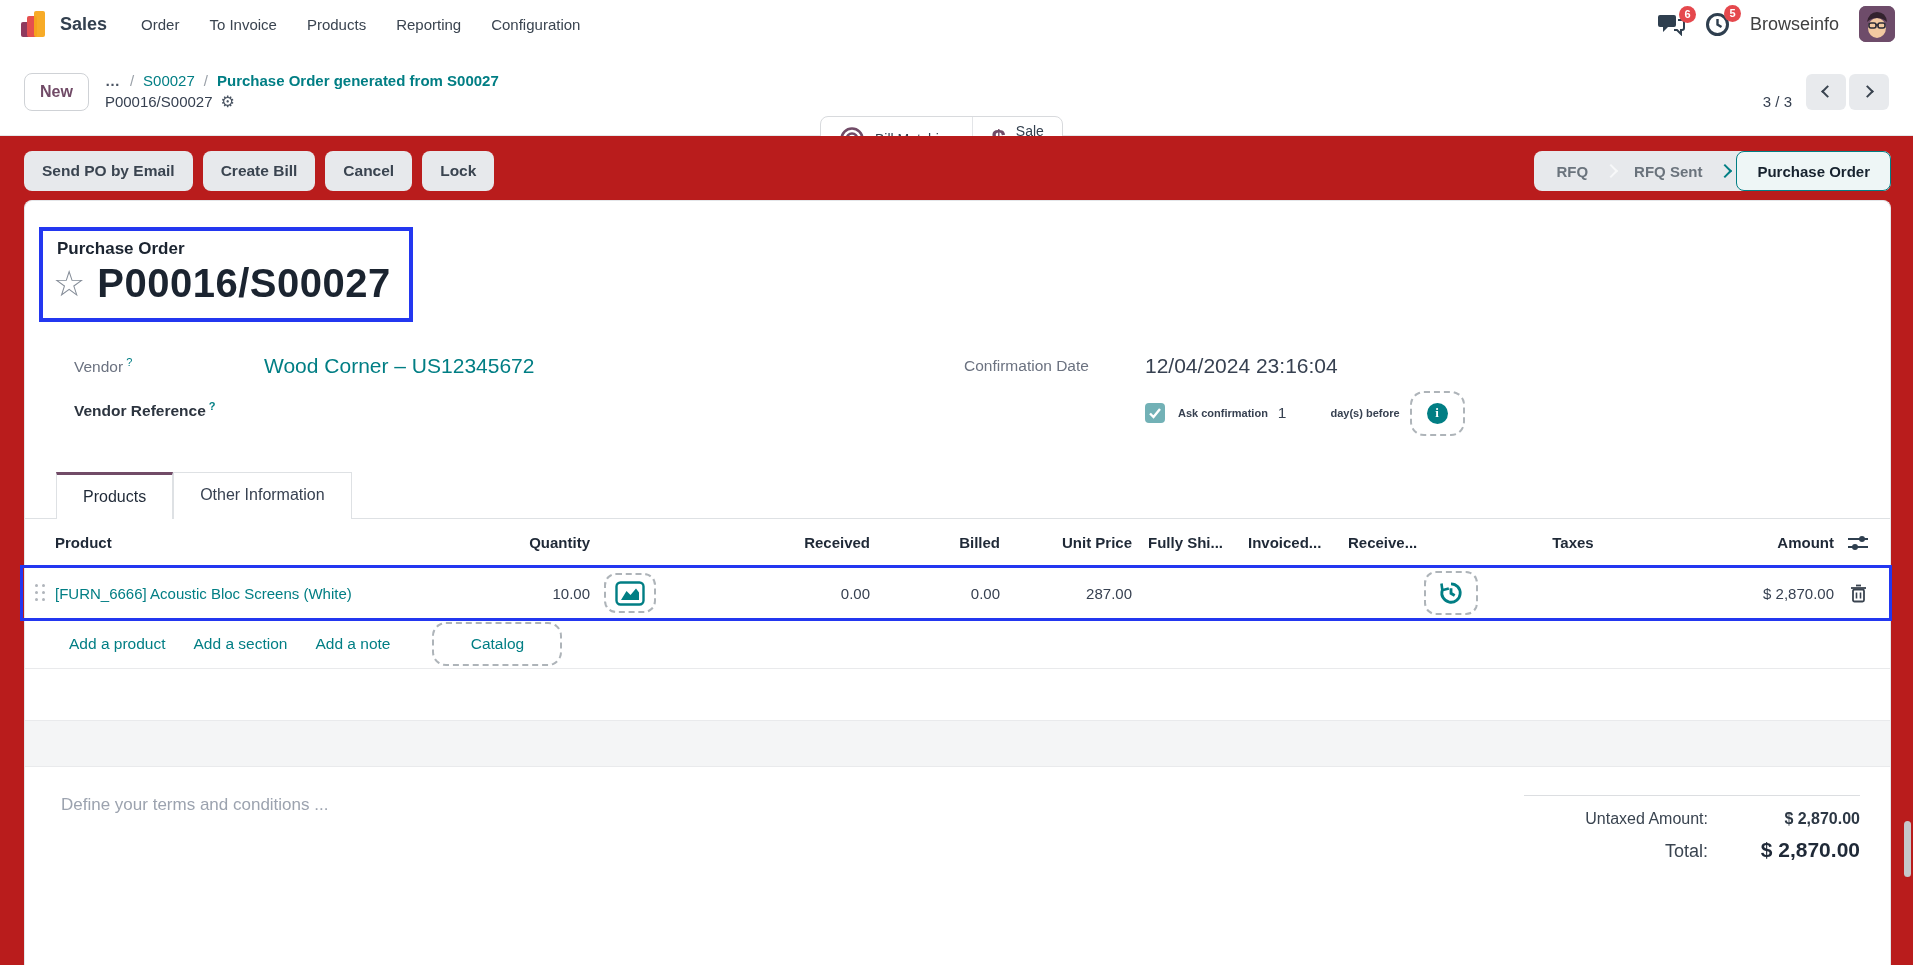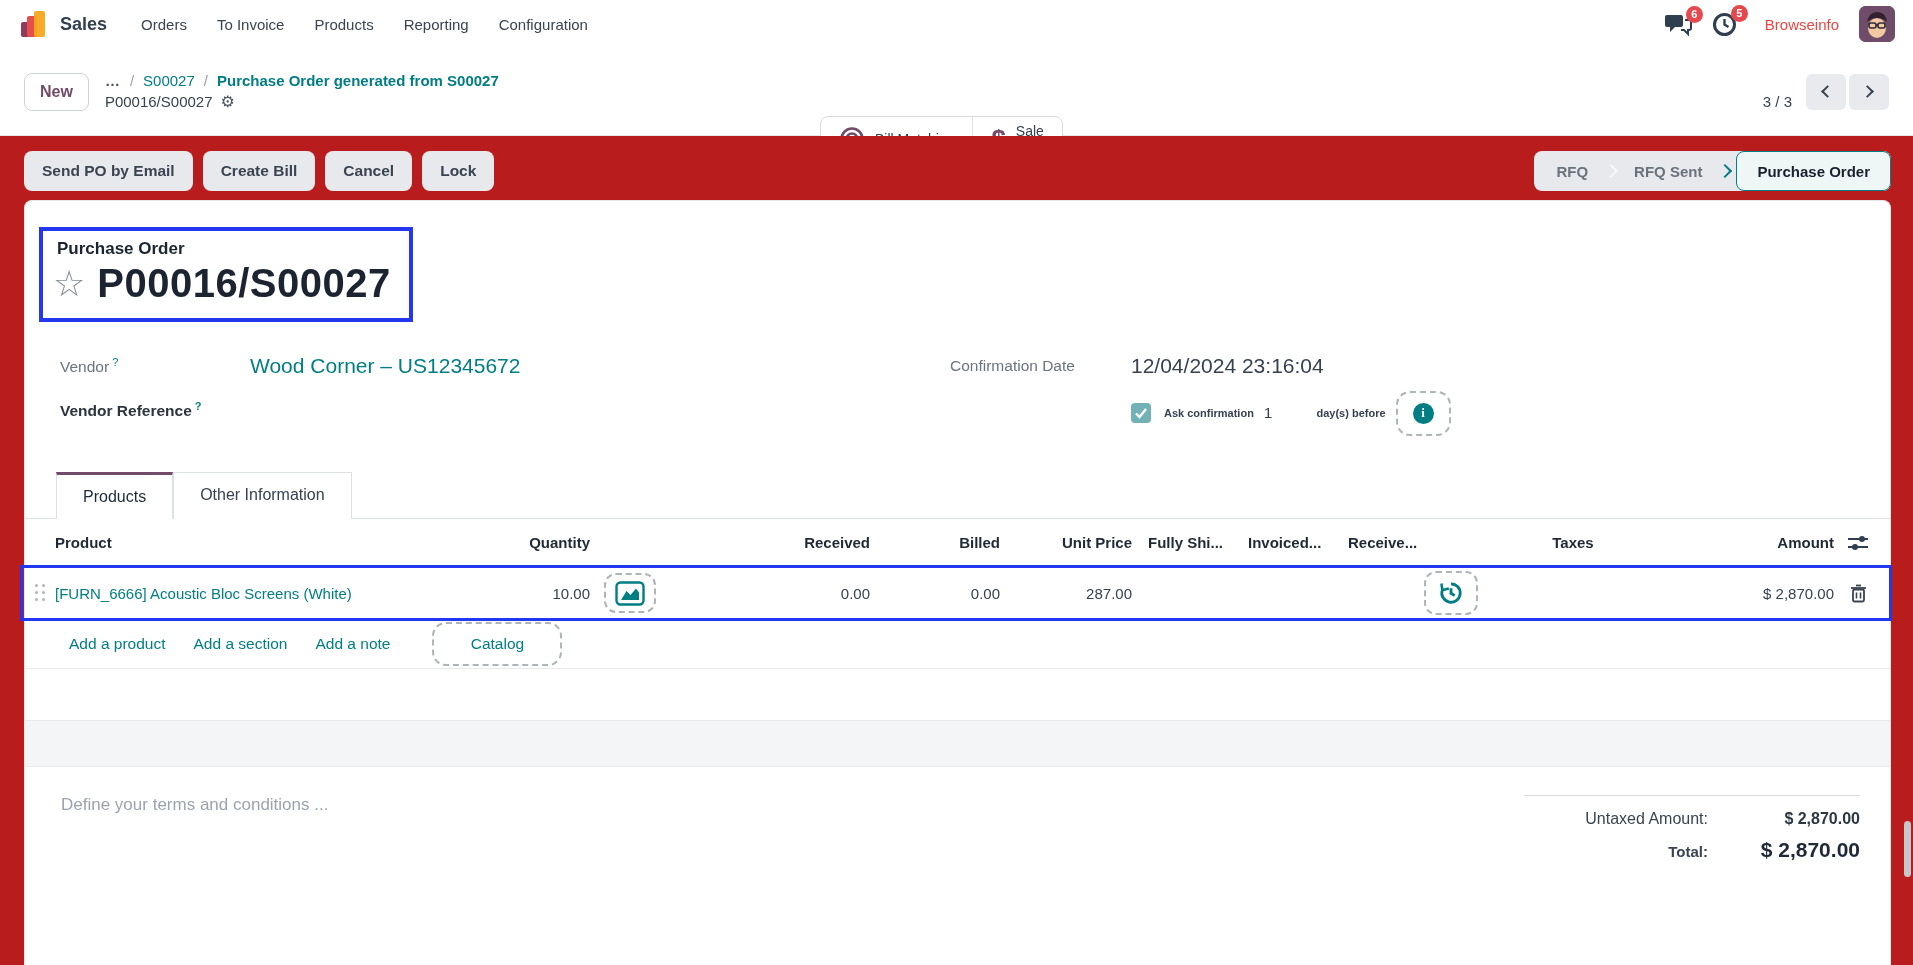--- a/index.html
+++ b/index.html
@@ -9,21 +9,21 @@
   
   .navbar { height:48px; display:flex; align-items:center; padding:0 18px; background:#fff; }
   .logo { display:flex; align-items:flex-end; gap:0; margin-right:12px; }
   .app-name { font-size:18px; font-weight:700; color:#33404f; margin-right:34px; }
   .menu-item { font-size:15px; color:#3a4450; margin-right:30px; cursor:pointer; }
   .nav-right { margin-left:auto; display:flex; align-items:center; gap:20px; }
   .icon-btn { position:relative; display:inline-flex; }
   .badge { position:absolute; top:-7px; right:-11px; background:#e5484d; color:#fff;
     font-size:11px; font-weight:700; border-radius:9px; min-width:17px; height:17px;
     display:flex; align-items:center; justify-content:center; padding:0 4px; }
-  .user-name { font-size:15px; color:#ef4444;margin-left:8px; }
+  .user-name { font-size:18px; color:#404040; }
   .avatar { width:36px; height:36px; border-radius:7px; overflow:hidden; background:#6e4c6a; }
 
   
   .control-panel { height:87px; display:flex; align-items:center; padding:0 24px; background:#fff; }
   .new-btn { border:1px solid #cfd2d6; border-radius:8px; background:#fff; color:#714B67;
     font-size:16px; font-weight:600; padding:9px 15px; margin-right:16px; cursor:pointer; }
   .crumbs { display:flex; flex-direction:column; gap:3px; }
   .crumb-line1 { display:flex; align-items:center; gap:9px; font-size:15px; }
   .crumb-ellipsis { color:#4b5563; font-weight:700; letter-spacing:1px; cursor:pointer; }
   .crumb-sep { color:#9aa0a8; }
@@ -75,21 +75,21 @@
     border-radius:8px 8px 0 0; margin:8px 22px 0 24px; flex:1; position:relative; }
 
   .title-annotation { display:inline-block; border:4px solid #2337f0; margin:26px 0 0 14px;
     padding:8px 18px 12px 10px; }
   .title-label { font-size:17px; font-weight:600; color:#1b2430; margin-left:4px; }
   .title-row { display:flex; align-items:center; gap:12px; margin-top:2px; }
   .star { font-size:36px; color:#858d98; line-height:1; cursor:pointer; }
   .record-name { font-size:40px; font-weight:600; color:#1b2430; letter-spacing:0.5px; }
 
   .fields { display:flex; margin-top:22px; }
-  .fields-left { margin-left:35px; width:890px; }
+  .fields-left { margin-left:49px; width:890px; }
   .fields-right { width:900px; }
   .field-row { display:flex; align-items:center; min-height:44px; }
   .flabel { width:190px; font-size:15.5px; color:#6b7280; }
   .flabel.strong { color:#2c343f; font-weight:700; }
   .fields-right .flabel { width:181px; }
   .fvalue { font-size:21px; color:#374151; }
   .fvalue.link { color:#017e84; cursor:pointer; }
   .help { color:#017e84; font-size:11px; vertical-align:super; margin-left:3px; }
 
   .checkline { display:flex; align-items:center; margin-left:181px; min-height:50px; }
@@ -146,42 +146,42 @@
   .empty-row { height:52px; border-bottom:1px solid #e9eaec; }
   .empty-row.gray { height:46px; background:#f4f5f6; }
 
   
   .bottom { display:flex; margin-top:28px; padding:0 30px 0 36px; }
   .terms-placeholder { font-size:17px; color:#9ca3af; cursor:text; }
   .totals { margin-left:auto; width:336px; }
   .totals-sep { border-top:1px solid #dcdee1; margin-bottom:14px; }
   .total-row { display:flex; align-items:baseline; margin-bottom:10px; }
   .total-label { flex:1; text-align:right; font-size:16px; color:#3a4450; padding-right:22px; }
-  .total-label.big { font-size:15px;font-weight:bold; }
+  .total-label.big { font-size:18px; }
   .total-value { width:130px; text-align:right; font-size:16px; font-weight:700; color:#2c3744; }
   .total-value.big { font-size:21px; font-weight:800; color:#1f2937; }
 
   .scroll-thumb { position:absolute; right:2px; top:685px; width:7px; height:56px;
     background:#c6c8cb; border-radius:4px; }
 
   .table-wrap { padding-left:0; }
 </style>
 </head>
 <body>
 
 <div class="navbar">
   <span class="logo">
     <svg width="30" height="30" viewBox="0 0 30 30">
       <rect x="3" y="13" width="9" height="15" rx="2" fill="#8f3a5e"></rect>
       <rect x="9" y="7" width="10" height="21" rx="2" fill="#e5504f"></rect>
       <rect x="16" y="2" width="11" height="26" rx="2" fill="#f7a61b" opacity="0.95"></rect>
     </svg>
   </span>
   <span class="app-name">Sales</span>
-  <span class="menu-item">Orders</span>
+  <span class="menu-item">Order</span>
   <span class="menu-item">To Invoice</span>
   <span class="menu-item">Products</span>
   <span class="menu-item">Reporting</span>
   <span class="menu-item">Configuration</span>
 
   <div class="nav-right">
     <span class="icon-btn">
       <svg width="27" height="23" viewBox="0 0 27 23">
         <path d="M2 2 h14 a2 2 0 0 1 2 2 v8 a2 2 0 0 1 -2 2 h-6 l-5 5 v-5 h-3 a2 2 0 0 1 -2 -2 v-8 a2 2 0 0 1 2 -2 z" fill="#2f3f4f"></path>
         <path d="M20 7 h4 a2 2 0 0 1 2 2 v6 a2 2 0 0 1 -2 2 h-1 v4 l-4 -4 h-3" fill="none" stroke="#2f3f4f" stroke-width="2"></path>

